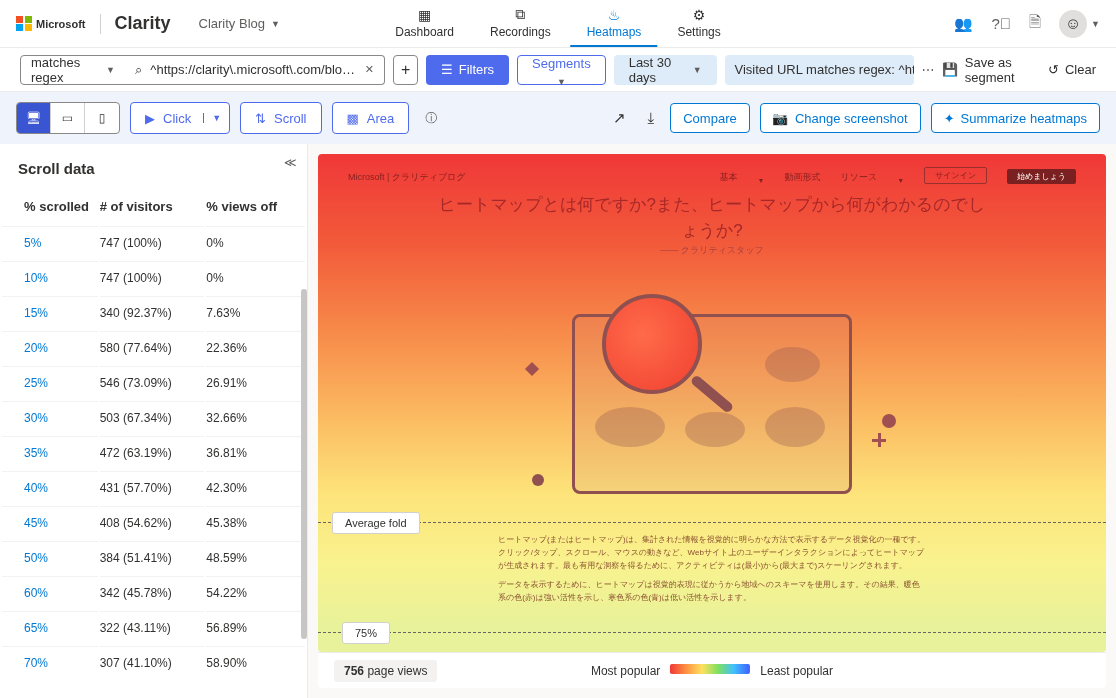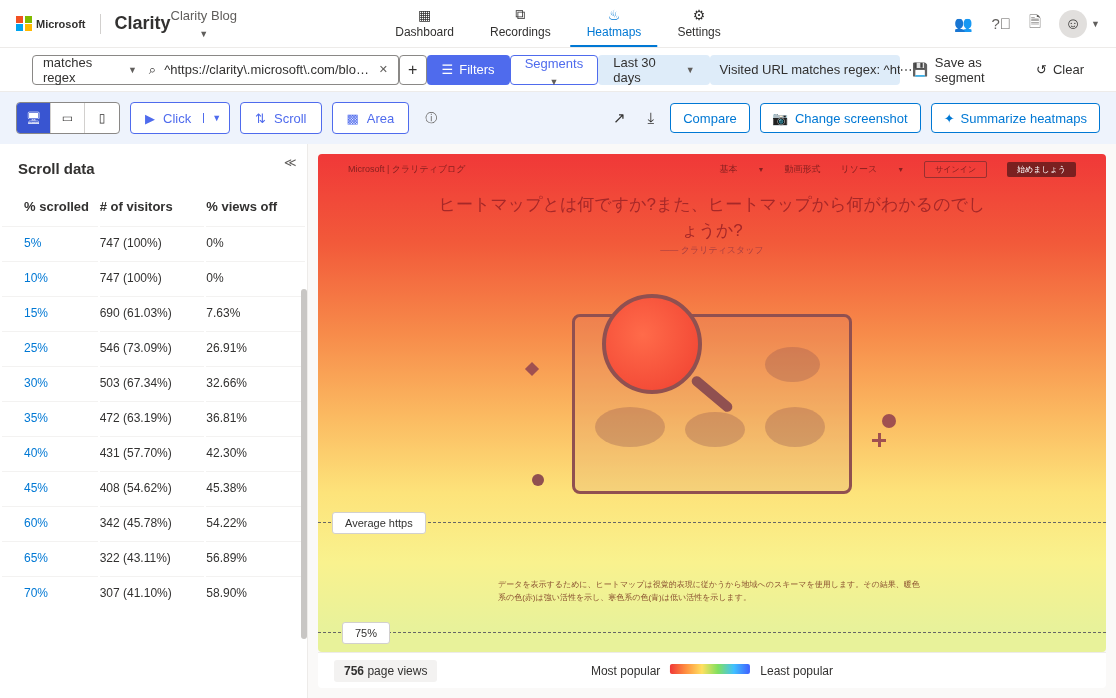--- a/index.html
+++ b/index.html
@@ -6,35 +6,35 @@
 body { font-size: 13px; color: #323130; background: #fff; }
 
 
 .top-header { height: 48px; display: flex; align-items: center; padding: 0 16px; border-bottom: 1px solid #edebe9; }
 .ms-logo { display: flex; align-items: center; gap: 4px; font-size: 11px; font-weight: 600; }
 .ms-squares { width: 16px; height: 16px; display: grid; grid-template-columns: 1fr 1fr; gap: 1px; }
 .ms-sq { width: 7px; height: 7px; }
 .sq-r { background: #f25022; } .sq-g { background: #7fba00; } .sq-b { background: #00a4ef; } .sq-y { background: #ffb900; }
 .divider-v { width: 1px; height: 20px; background: #d2d0ce; margin: 0 14px; }
 .app-name { font-size: 18px; font-weight: 600; }
-.blog-dd { font-size: 13px; color: #605e5c; display: flex; align-items: center; gap: 6px; cursor: pointer; flex-direction: column; }
+.blog-dd { margin-left: 28px; font-size: 13px; color: #605e5c; display: flex; align-items: center; gap: 6px; cursor: pointer; }
 .chev { font-size: 9px; color: #605e5c; }
 
 .top-nav { display: flex; position: absolute; left: 50%; transform: translateX(-50%); gap: 4px; }
 .nav-item { display: flex; flex-direction: column; align-items: center; padding: 6px 16px; cursor: pointer; border-bottom: 2px solid transparent; font-size: 12px; color: #323130; gap: 2px; }
 .nav-item.active { color: #0078d4; border-bottom-color: #0078d4; }
 .nav-ico { width: 16px; height: 16px; display: flex; align-items: center; justify-content: center; font-size: 14px; }
 
 .top-right { margin-left: auto; display: flex; align-items: center; gap: 18px; }
 .tr-ico { font-size: 15px; color: #605e5c; cursor: pointer; }
 .avatar-dd { display: flex; align-items: center; gap: 4px; cursor: pointer; }
 .avatar { width: 28px; height: 28px; border-radius: 50%; background: #e1dfdd; display: flex; align-items: center; justify-content: center; font-size: 16px; }
 
 
-.filter-bar { height: 44px; display: flex; align-items: center; padding: 0 32px; border-bottom: 1px solid #edebe9; }
+.filter-bar { height: 44px; display: flex; align-items: center; padding: 0 20px; gap: 8px; border-bottom: 1px solid #edebe9; }
 .filter-chip { height: 30px; border: 1px solid #8a8886; border-radius: 4px; display: flex; align-items: center; padding: 0 10px; font-size: 13px; gap: 8px; background: #fff; }
 .filter-chip.search-chip { min-width: 260px; border-left: none; border-radius: 0 4px 4px 0; margin-left: -9px; }
 .filter-chip.regex-chip { border-radius: 4px 0 0 4px; }
 .close-x { font-size: 11px; color: #605e5c; cursor: pointer; }
 .add-btn { width: 30px; height: 30px; border: 1px solid #8a8886; border-radius: 4px; display: flex; align-items: center; justify-content: center; font-size: 16px; cursor: pointer; }
 .pill-btn { height: 30px; border-radius: 4px; padding: 0 14px; display: flex; align-items: center; gap: 6px; font-size: 13px; cursor: pointer; border: 1px solid transparent; }
 .pill-primary { background: #4f6bed; color: #fff; }
 .pill-outline { border-color: #4f6bed; color: #4f6bed; background: #fff; flex-direction: column; }
 .pill-date { background: #deecf9; color: #323130; border-color: transparent; }
 .visited-chip { background: #deecf9; border: none; max-width: 190px; overflow: hidden; white-space: nowrap; }
@@ -64,21 +64,21 @@
 .data-table { width: 100%; }
 .data-table th { font-size: 13px; font-weight: 600; padding: 10px 0; text-align: left; }
 .data-table th:nth-child(1) { padding-left: 22px; width: 32%; }
 .data-table th:nth-child(2) { width: 35%; }
 .data-table td { font-size: 12px; padding: 9px 0; border-top: 1px solid #f3f2f1; }
 .data-table td:nth-child(1) { padding-left: 22px; color: #0078d4; cursor: pointer; }
 .scrollbar-hint { position: absolute; right: 0; top: 145px; width: 6px; height: 350px; background: #c8c6c4; border-radius: 3px; }
 
 .heatmap-view { flex: 1; background: #faf9f8; padding: 10px; position: relative; display: flex; flex-direction: column; }
 .hm-canvas { flex: 1; position: relative; border-radius: 4px; overflow: hidden; background: linear-gradient(to bottom, #f03838 0%, #f25a3a 18%, #f78b4a 36%, #fbb860 52%, #fde37a 68%, #f9f28e 82%, #e8f29a 95%); }
-.hm-header { position: absolute; top: 0; left: 0; right: 0; height: 30px; display: flex; align-items: center; padding: 0 30px; gap: 20px; font-size: 9px; color: #882020; }
+.hm-header { position: absolute; top: 0; left: 0; right: 0; height: 30px; display: flex; align-items: flex-end; padding: 0 30px; gap: 20px; font-size: 9px; color: #882020; }
 .hm-header .spacer-hm { flex: 1; }
 .hm-header .btn-outline-sm { border: 1px solid #993030; padding: 2px 10px; border-radius: 2px; font-size: 8px; }
 .hm-header .btn-solid-sm { background: #7a2020; color: #fff; padding: 2px 10px; border-radius: 2px; font-size: 8px; }
 .hm-title { position: absolute; top: 38px; left: 0; right: 0; text-align: center; font-size: 17px; color: #a62828; font-weight: 500; padding: 0 120px; line-height: 1.5; }
 .hm-subtitle { position: absolute; top: 90px; left: 0; right: 0; text-align: center; font-size: 9px; color: #aa4040; }
 .hm-illus { position: absolute; top: 160px; left: 50%; transform: translateX(-50%); width: 340px; height: 200px; }
 .illus-window { width: 280px; height: 180px; border: 3px solid #905050; border-radius: 8px; background: rgba(200,120,120,0.15); position: relative; margin-left: 30px; }
 .illus-lens { position: absolute; top: -20px; left: 60px; width: 100px; height: 100px; border: 4px solid #905050; border-radius: 50%; background: radial-gradient(circle at 40% 40%, #ff6b4a, #f04030); }
 .illus-handle { position: absolute; top: 75px; left: 145px; width: 50px; height: 10px; background: #905050; transform: rotate(40deg); border-radius: 5px; }
 .illus-blob { position: absolute; background: rgba(140,80,80,0.3); border-radius: 50%; }
@@ -239,22 +239,27 @@
             <td>747 (100%)</td>
             <td>0%</td>
           </tr>
           <tr>
             <td>10%</td>
             <td>747 (100%)</td>
             <td>0%</td>
           </tr>
           <tr>
             <td>15%</td>
-            <td>690 (61.03%)</td>
+            <td>340 (92.37%)</td>
             <td>7.63%</td>
+          </tr>
+          <tr>
+            <td>20%</td>
+            <td>580 (77.64%)</td>
+            <td>22.36%</td>
           </tr>
           <tr>
             <td>25%</td>
             <td>546 (73.09%)</td>
             <td>26.91%</td>
           </tr>
           <tr>
             <td>30%</td>
             <td>503 (67.34%)</td>
             <td>32.66%</td>
@@ -266,20 +271,25 @@
           </tr>
           <tr>
             <td>40%</td>
             <td>431 (57.70%)</td>
             <td>42.30%</td>
           </tr>
           <tr>
             <td>45%</td>
             <td>408 (54.62%)</td>
             <td>45.38%</td>
+          </tr>
+          <tr>
+            <td>50%</td>
+            <td>384 (51.41%)</td>
+            <td>48.59%</td>
           </tr>
           <tr>
             <td>60%</td>
             <td>342 (45.78%)</td>
             <td>54.22%</td>
           </tr>
           <tr>
             <td>65%</td>
             <td>322 (43.11%)</td>
             <td>56.89%</td>
@@ -320,22 +330,23 @@
         <div class="illus-lens"></div>
         <div class="illus-handle"></div>
         <div class="illus-blob" style="top:160px;left:-10px;width:12px;height:12px;background:#905050"></div>
         <div class="illus-blob" style="top:50px;left:-15px;width:10px;height:10px;background:#a05050;transform:rotate(45deg);border-radius:0"></div>
         <div class="illus-blob" style="top:100px;left:340px;width:14px;height:14px;background:#a05050"></div>
         <div class="illus-blob" style="top:125px;left:330px;width:14px;height:3px;background:#a05050;border-radius:0"></div>
         <div class="illus-blob" style="top:119px;left:336px;width:3px;height:14px;background:#a05050;border-radius:0"></div>
       </div>
 
       <div class="fold-line" style="top:368px"></div>
-      <div class="fold-marker" style="top:358px">Average https</div>
-
+      <div class="fold-marker" style="top:358px">Average fold</div>
+
+      <div class="hm-body-text" style="top:380px">ヒートマップ(またはヒートマップ)は、集計された情報を視覚的に明らかな方法で表示するデータ視覚化の一種です。クリック/タップ、スクロール、マウスの動きなど、Webサイト上のユーザーインタラクションによってヒートマップが生成されます。最も有用な洞察を得るために、アクティビティは(最小)から(最大まで)スケーリングされます。</div>
       <div class="hm-body-text" style="top:425px">データを表示するために、ヒートマップは視覚的表現に従かうから地域へのスキーマを使用します。その結果、暖色系の色(赤)は強い活性を示し、寒色系の色(青)は低い活性を示します。</div>
 
       <div class="fold-line" style="top:478px"></div>
       <div class="fold-marker" style="top:468px;left:24px">75%</div>
     </div>
 
     <div class="hm-footer">
       <span class="pv-badge">
         <b>756</b> <span>page views</span>
       </span>

